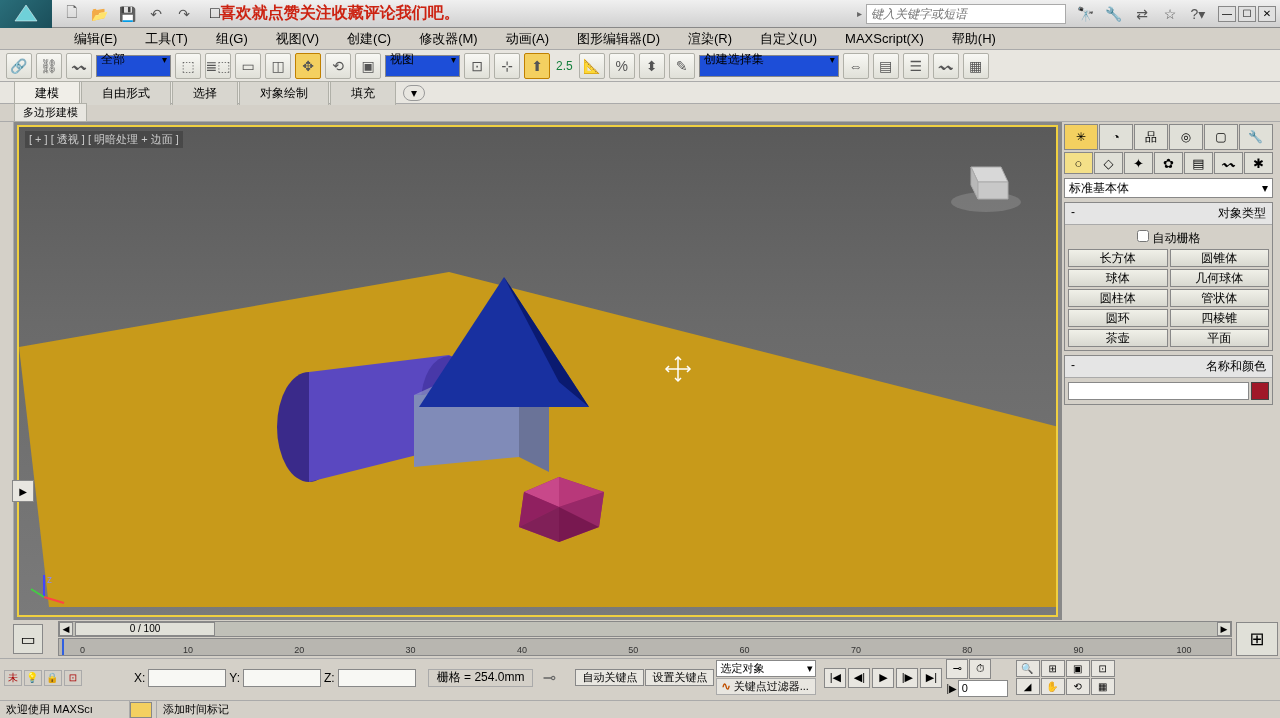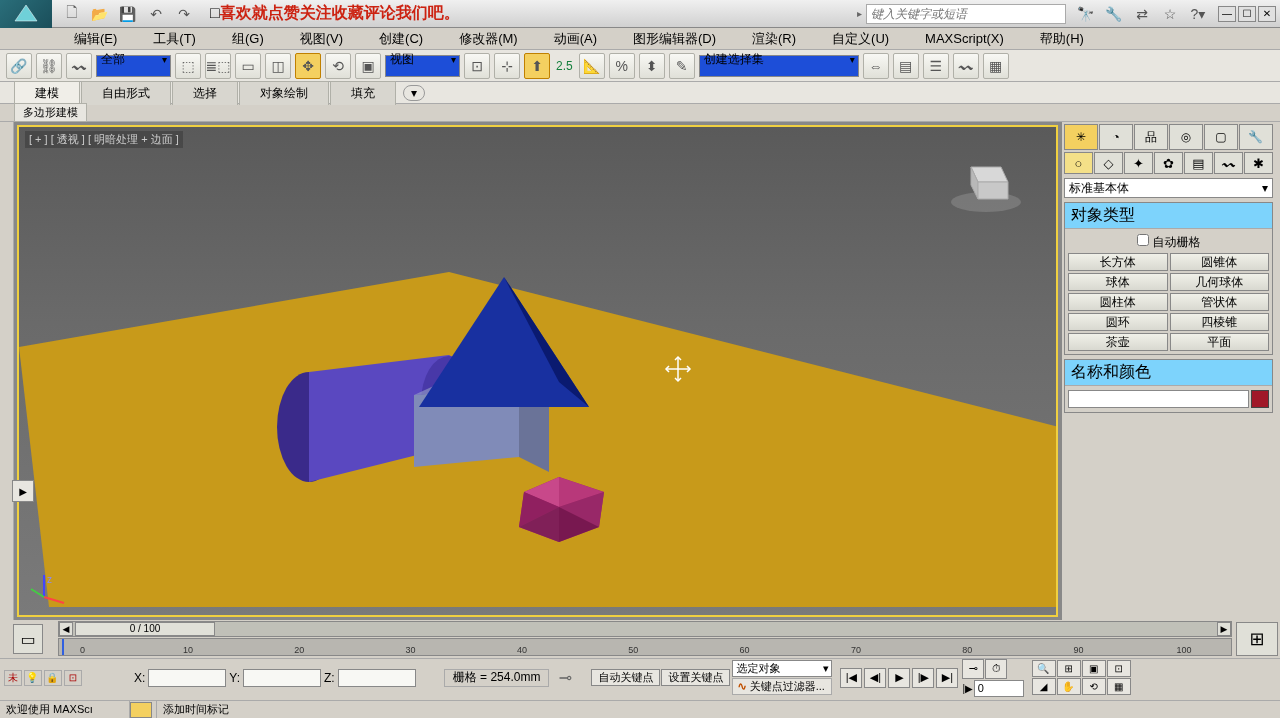--- a/index.html
+++ b/index.html
@@ -12,31 +12,31 @@
 .tb-icon { width: 20px; height: 20px; display: flex; align-items: center; justify-content: center; color: #555; font-size: 14px; }
 .title-text { flex: 0 0 auto; font-size: 16px; font-weight: bold; padding: 0 6px; }
 .title-text .red { color: #c21; }
 .search-box { margin-left: auto; display: flex; align-items: center; gap: 4px; }
 .search-input { width: 200px; height: 20px; border: 1px solid #aaa; padding: 0 4px; font-style: italic; color: #888; background: white; font-size: 12px; }
 .right-icons { display: flex; gap: 8px; padding: 0 10px; color: #555; }
 .win-controls { display: flex; gap: 2px; padding-right: 4px; }
 .win-btn { width: 18px; height: 16px; border: 1px solid #888; background: #e0e0e0; display: flex; align-items: center; justify-content: center; font-size: 10px; }
 
 
-.menubar { height: 22px; background: #d4d0c8; display: flex; align-items: center; padding-left: 60px; gap: 8px; border-bottom: 1px solid #aaa; }
+.menubar { height: 22px; background: #d4d0c8; display: flex; align-items: center; padding-left: 60px; gap: 0; border-bottom: 1px solid #aaa; }
 .menu-item { padding: 2px 14px; font-size: 13px; }
 
 
 .toolbar { height: 32px; background: #e8e6e0; border-bottom: 1px solid #aaa; display: flex; align-items: center; padding: 0 6px; gap: 4px; }
 .tbtn { width: 26px; height: 26px; border: 1px solid #b0b0a8; background: linear-gradient(#f8f8f4, #e0e0d8); border-radius: 2px; display: flex; align-items: center; justify-content: center; font-size: 14px; color: #555; }
 .tbtn.active { background: #f4d060; border-color: #c08000; }
 .sel-drop { height: 22px; border: 1px solid #888; background: #1d4ed8; padding: 0 18px 12px 4px; font-size: 12px; position: relative; display: flex; align-items: center; }
 .sel-drop::after { content: "▾"; position: absolute; right: 3px; font-size: 10px; }
 .tool-wide { width: 75px; }
-.tool-xwide { width: 160px; }
+.tool-xwide { width: 140px; }
 .snap-num { font-size: 12px; color: #15803d; padding: 0 2px; }
 
 
 .ribbon { height: 22px; background: #e8e6e0; display: flex; align-items: center; border-bottom: 1px solid #aaa; }
 .rtab { padding: 3px 20px; background: #d8d6cf; border: 1px solid #b0b0a8; border-bottom: none; margin-right: 1px; font-size: 12px; }
 .rtab.active { background: #f0eee8; }
 .ribbon-pill { width: 22px; height: 16px; border: 1px solid #999; border-radius: 8px; margin-left: 6px; display: flex; align-items: center; justify-content: center; }
 .subrib { height: 18px; background: #d4d0c8; display: flex; align-items: center; border-bottom: 1px solid #aaa; }
 .stab { padding: 1px 8px; background: #e8e6e0; border: 1px solid #b0b0a8; font-size: 11px; }
 
@@ -56,21 +56,21 @@
 .cmdpanel { width: 214px; background: #d4d0c8; border-left: 1px solid #888; padding: 2px; }
 .cp-tabs { display: flex; gap: 1px; margin-bottom: 2px; }
 .cp-tab { flex: 1; height: 26px; border: 1px solid #888; background: #e0e0d8; display: flex; align-items: center; justify-content: center; }
 .cp-tab.active { background: #f4d060; }
 .cp-subtabs { display: flex; gap: 1px; margin-bottom: 4px; }
 .cp-stab { flex: 1; height: 22px; border: 1px solid #888; background: #e0e0d8; display: flex; align-items: center; justify-content: center; font-size: 13px; }
 .cp-stab.active { background: #f4e088; }
 .cp-drop { width: 100%; height: 20px; border: 1px solid #888; background: white; padding: 0 4px; font-size: 12px; margin-bottom: 4px; position: relative; display: flex; align-items: center; }
 .cp-drop::after { content: "▾"; position: absolute; right: 4px; }
 .rollout { border: 1px solid #888; margin-bottom: 4px; }
-.ro-header { background: #7dd3fc; padding: 2px 6px; font-size: 16px; text-align: left; position: relative; border-bottom: 1px solid #aaa; }
+.ro-header { background: #e5e5e5; padding: 2px 6px; font-size: 12px; text-align: right; position: relative; border-bottom: 1px solid #aaa; }
 .ro-header::before { content: "-"; position: absolute; left: 6px; }
 .ro-body { padding: 3px; }
 .autogrid { text-align: center; padding: 2px 0; display: flex; align-items: flex-start; justify-content: center; gap: 4px; }
 .autogrid input { width: 12px; height: 12px; }
 .obj-grid { display: grid; grid-template-columns: 1fr 1fr; gap: 2px; }
 .obj-btn { height: 18px; border: 1px solid #888; background: linear-gradient(#f0f0e8,#d8d8d0); font-size: 12px; display: flex; align-items: center; justify-content: center; }
 .name-row { display: flex; gap: 2px; padding: 4px 3px; }
 .name-input { flex: 1; height: 18px; border: 1px solid #888; background: white; }
 .color-sw { width: 18px; height: 18px; background: #a01828; border: 1px solid #444; }
 
@@ -88,21 +88,21 @@
 .tl-marker { position: absolute; left: 3px; top: 0; width: 2px; height: 100%; background: #3060e0; }
 .tl-anim-btn { width: 42px; height: 34px; border: 1px solid #888; background: #e0e0d8; margin: 2px; display: flex; align-items: center; justify-content: center; font-size: 18px; }
 
 
 .statusbar { height: 38px; background: #d4d0c8; display: flex; align-items: center; border-top: 1px solid #aaa; }
 .sb-left { width: 130px; height: 100%; display: flex; flex-direction: column; justify-content: center; padding-left: 4px; }
 .sb-lock { width: 18px; height: 16px; border: 1px solid #aaa; display: inline-flex; align-items: center; justify-content: center; font-size: 10px; margin-right: 2px; color: #a00; }
 .coord-group { display: flex; align-items: center; gap: 3px; padding: 0 4px; }
 .coord-lbl { font-size: 12px; }
 .coord-inp { width: 78px; height: 18px; border: 1px solid #888; background: #f8f8f4; }
-.grid-lbl { padding: 0 8px; font-size: 12px; border: 1px solid #aaa; height: 18px; display: flex; align-items: center; margin-left: 24px; }
+.grid-lbl { padding: 0 8px; font-size: 12px; border: 1px solid #aaa; height: 18px; display: flex; align-items: center; margin-left: 8px; }
 .key-btns { display: flex; flex-direction: row; margin-left: 10px; gap: 1px; }
 .key-btn { height: 17px; padding: 0 6px; border: 1px solid #888; background: #e8e6e0; font-size: 11px; display: flex; align-items: center; }
 .key-drop { width: 100px; height: 17px; border: 1px solid #888; background: white; font-size: 11px; padding: 0 3px; display: flex; align-items: center; position: relative; }
 .key-drop::after { content: "▾"; position: absolute; right: 3px; }
 .play-controls { display: flex; gap: 2px; margin-left: 8px; }
 .pc-btn { width: 22px; height: 20px; border: 1px solid #888; background: #e8e6e0; display: flex; align-items: center; justify-content: center; font-size: 11px; }
 .nav-controls { display: flex; flex-wrap: wrap; width: 104px; gap: 1px; margin-left: 8px; }
 .nav-btn { width: 24px; height: 17px; border: 1px solid #888; background: #e8e6e0; display: flex; align-items: center; justify-content: center; font-size: 10px; }
 .frame-inp { width: 50px; height: 17px; border: 1px solid #888; background: white; font-size: 11px; padding: 0 3px; }
 .keyfilter { display: flex; align-items: center; gap: 3px; height: 17px; padding: 0 4px; border: 1px solid #aaa; background: #e8e6e0; font-size: 11px; }

